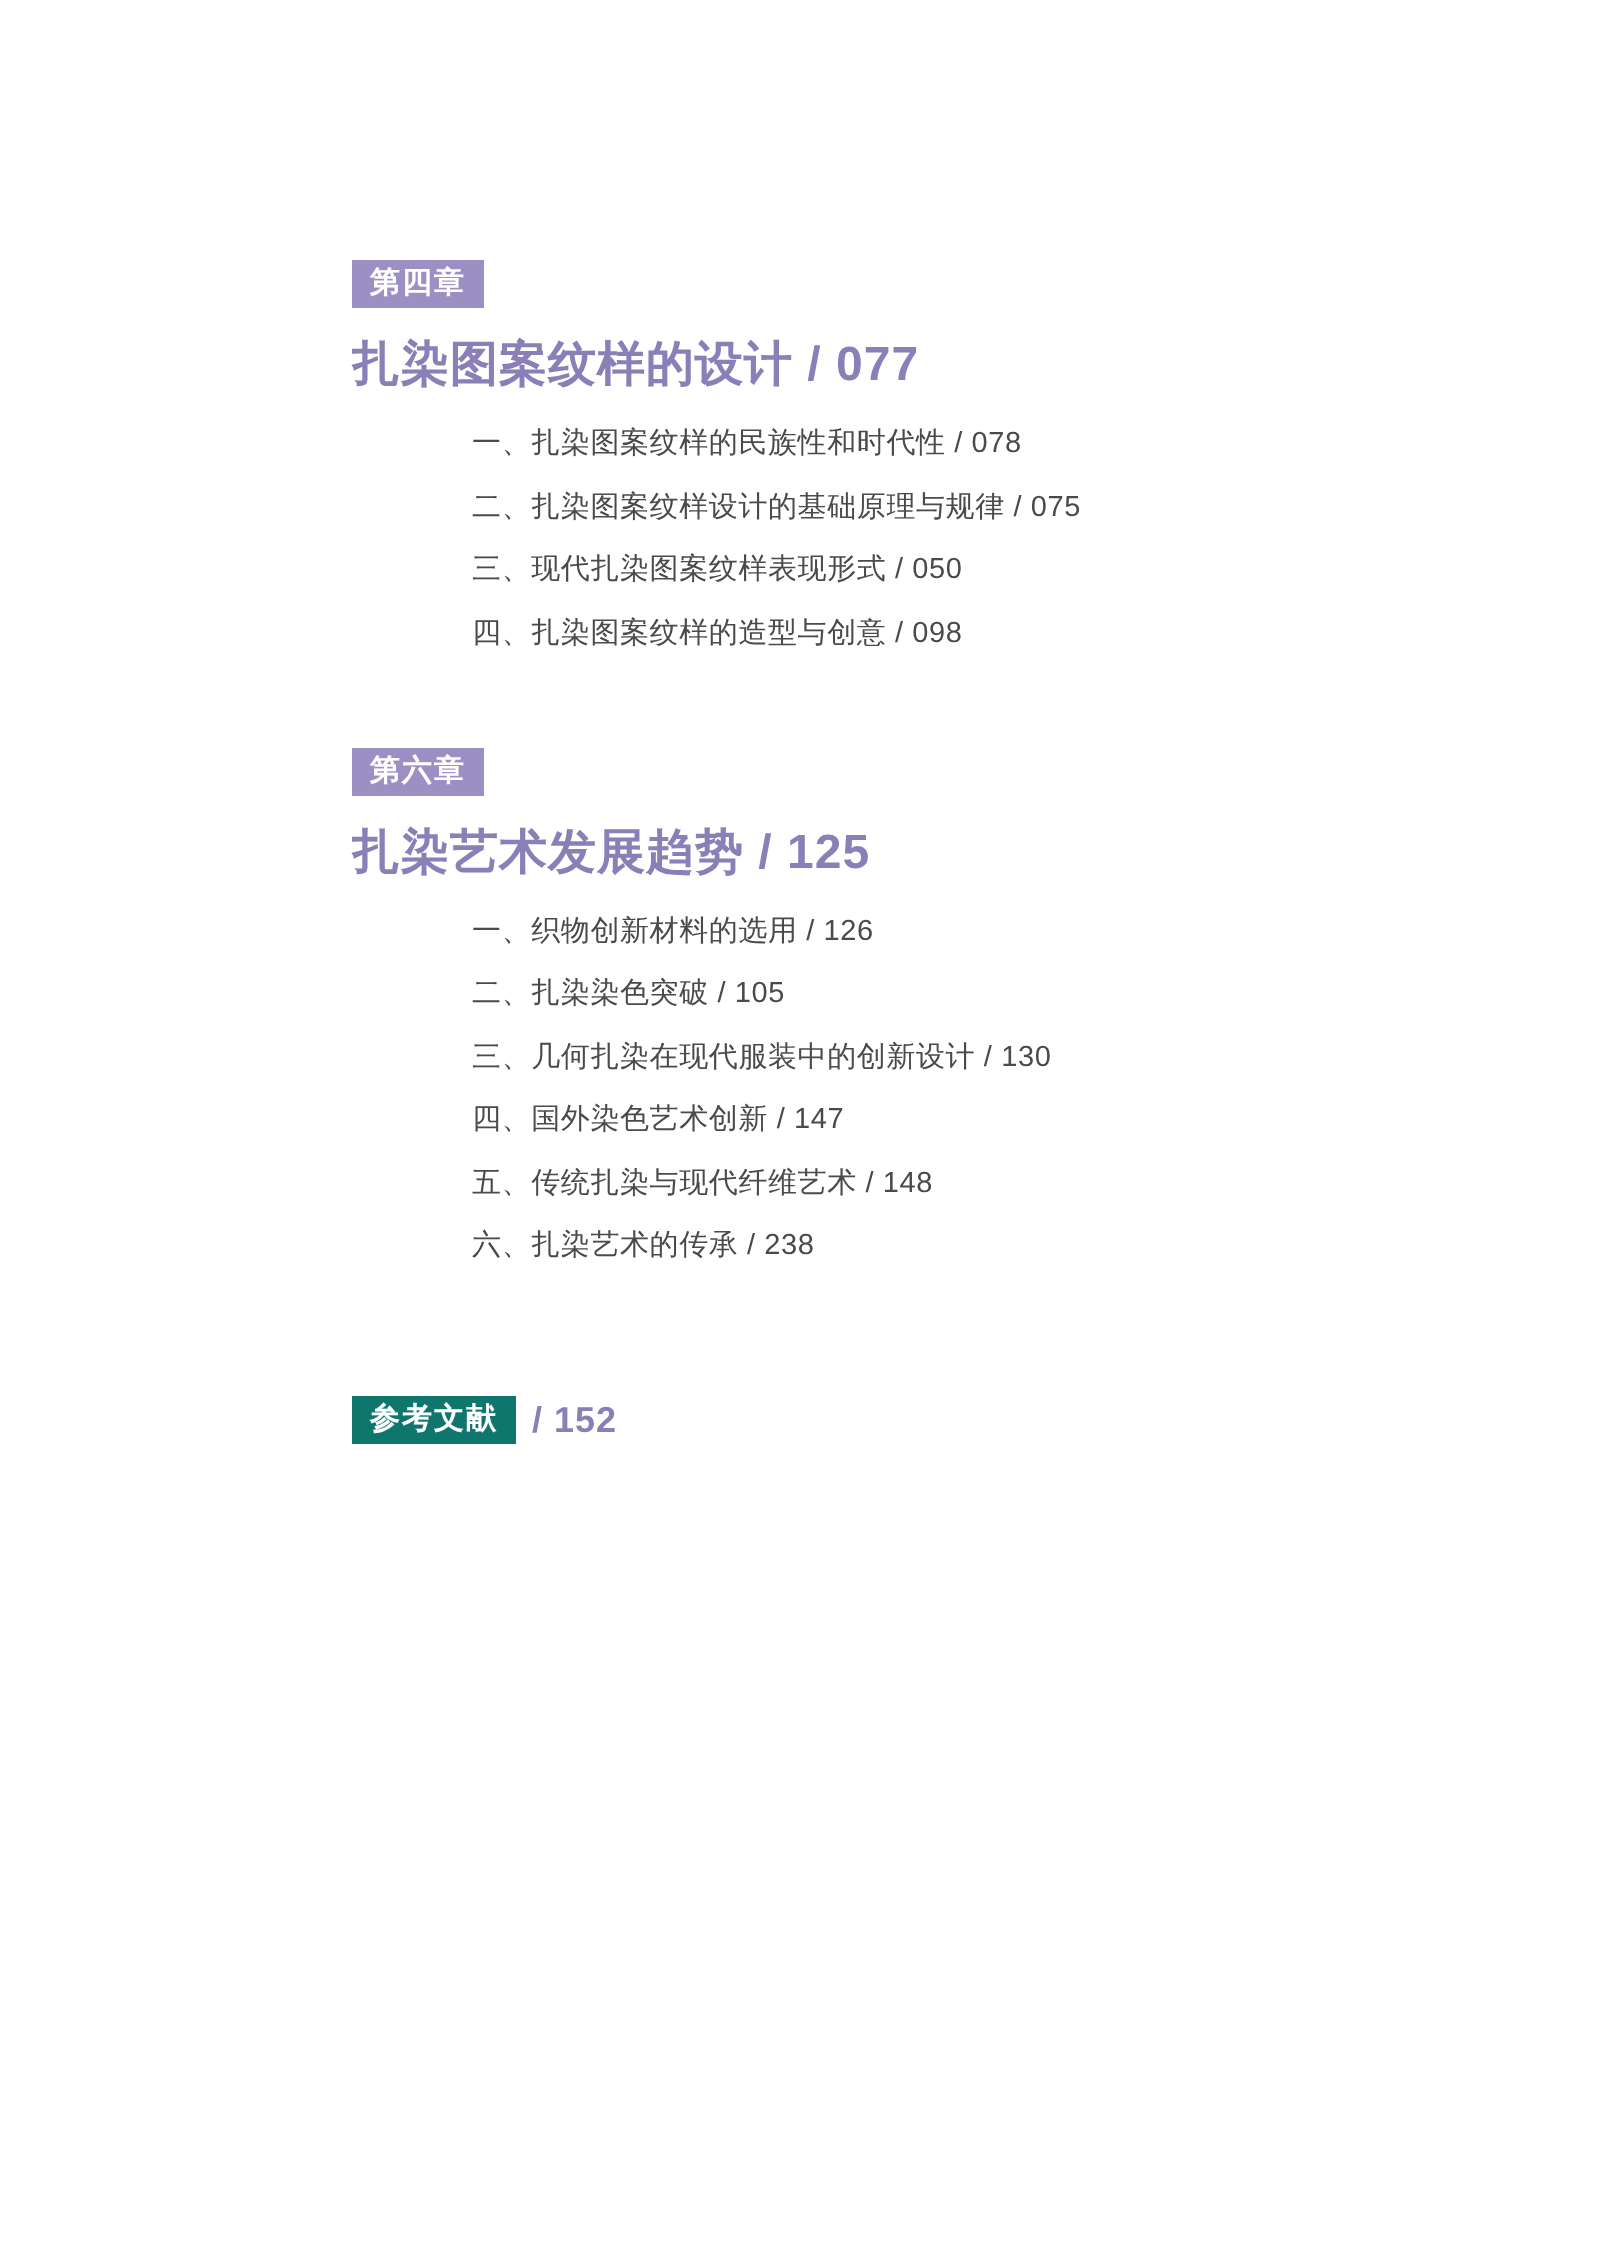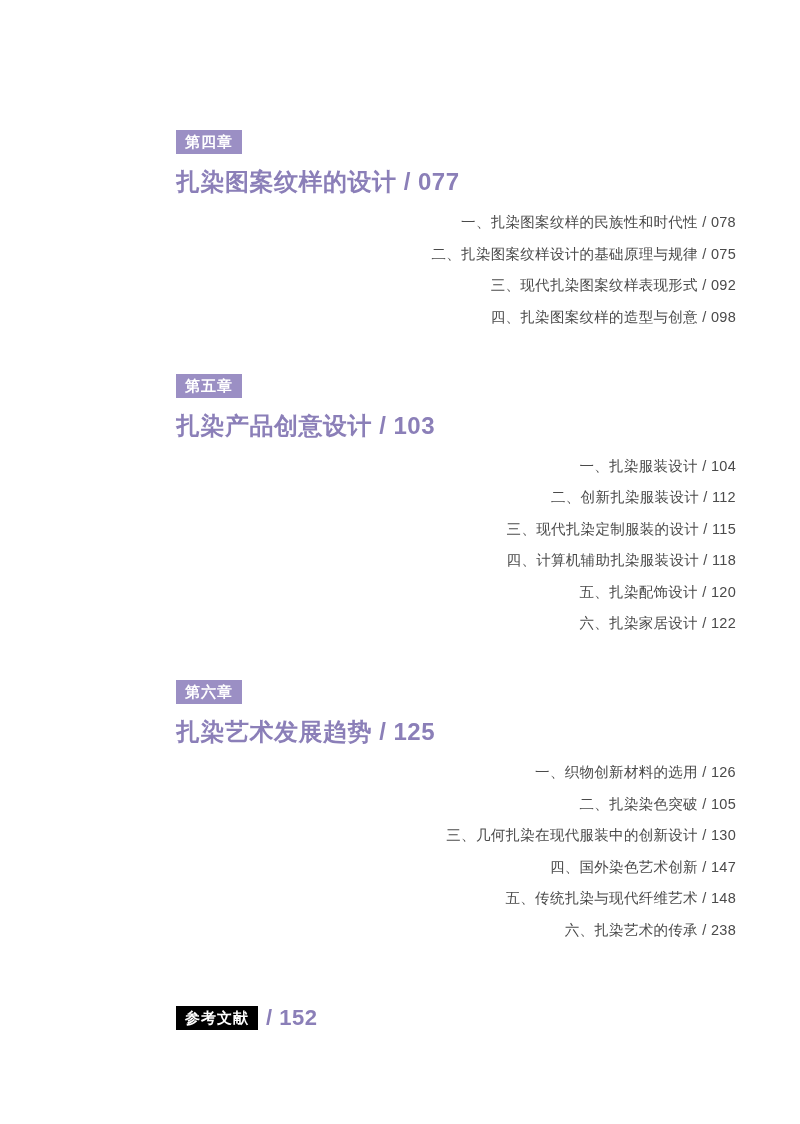--- a/index.html
+++ b/index.html
@@ -56,76 +56,63 @@
     padding: 0;
     list-style: none;
   }
   .entry {
     font-size: 14.5px;
     color: #4a4a4a;
     line-height: 1.45;
     padding-left: 60px;
     margin-bottom: 10.5px;
     letter-spacing: 0.3px;
-    text-align: right;
   }
   .ref-block {
     margin-top: 64px;
   }
   .ref-tag {
     display: inline-block;
-    background: #000000;
+    background: #0f766e;
     color: #ffffff;
     font-size: 15px;
     font-weight: bold;
     letter-spacing: 1px;
     padding: 4px 9px 5px 9px;
     line-height: 1;
     vertical-align: middle;
     text-align: right;
   }
   .ref-page {
     display: inline-block;
-    font-size: 22px;
+    font-size: 18px;
     font-weight: bold;
     color: #8b7fb8;
     margin-left: 8px;
     vertical-align: middle;
     letter-spacing: 0.5px;
   }
 </style>
 </head>
 <body>
 
 <div class="page">
   <div class="toc">
 
     <div class="chapter-block">
       <div class="chapter-tag">第四章</div>
       <div class="chapter-title">扎染图案纹样的设计 / 077</div>
       <ul class="entries">
         <li class="entry">一、扎染图案纹样的民族性和时代性 / 078</li>
         <li class="entry">二、扎染图案纹样设计的基础原理与规律 / 075</li>
-        <li class="entry">三、现代扎染图案纹样表现形式 / 092</li>
+        <li class="entry">三、现代扎染图案纹样表现形式 / 050</li>
         <li class="entry">四、扎染图案纹样的造型与创意 / 098</li>
       </ul>
     </div>
 
-    <div class="chapter-block">
-      <div class="chapter-tag">第五章</div>
-      <div class="chapter-title">扎染产品创意设计 / 103</div>
-      <ul class="entries">
-        <li class="entry">一、扎染服装设计 / 104</li>
-        <li class="entry">二、创新扎染服装设计 / 112</li>
-        <li class="entry">三、现代扎染定制服装的设计 / 115</li>
-        <li class="entry">四、计算机辅助扎染服装设计 / 118</li>
-        <li class="entry">五、扎染配饰设计 / 120</li>
-        <li class="entry">六、扎染家居设计 / 122</li>
-      </ul>
-    </div>
 
     <div class="chapter-block">
       <div class="chapter-tag">第六章</div>
       <div class="chapter-title">扎染艺术发展趋势 / 125</div>
       <ul class="entries">
         <li class="entry">一、织物创新材料的选用 / 126</li>
         <li class="entry">二、扎染染色突破 / 105</li>
         <li class="entry">三、几何扎染在现代服装中的创新设计 / 130</li>
         <li class="entry">四、国外染色艺术创新 / 147</li>
         <li class="entry">五、传统扎染与现代纤维艺术 / 148</li>

